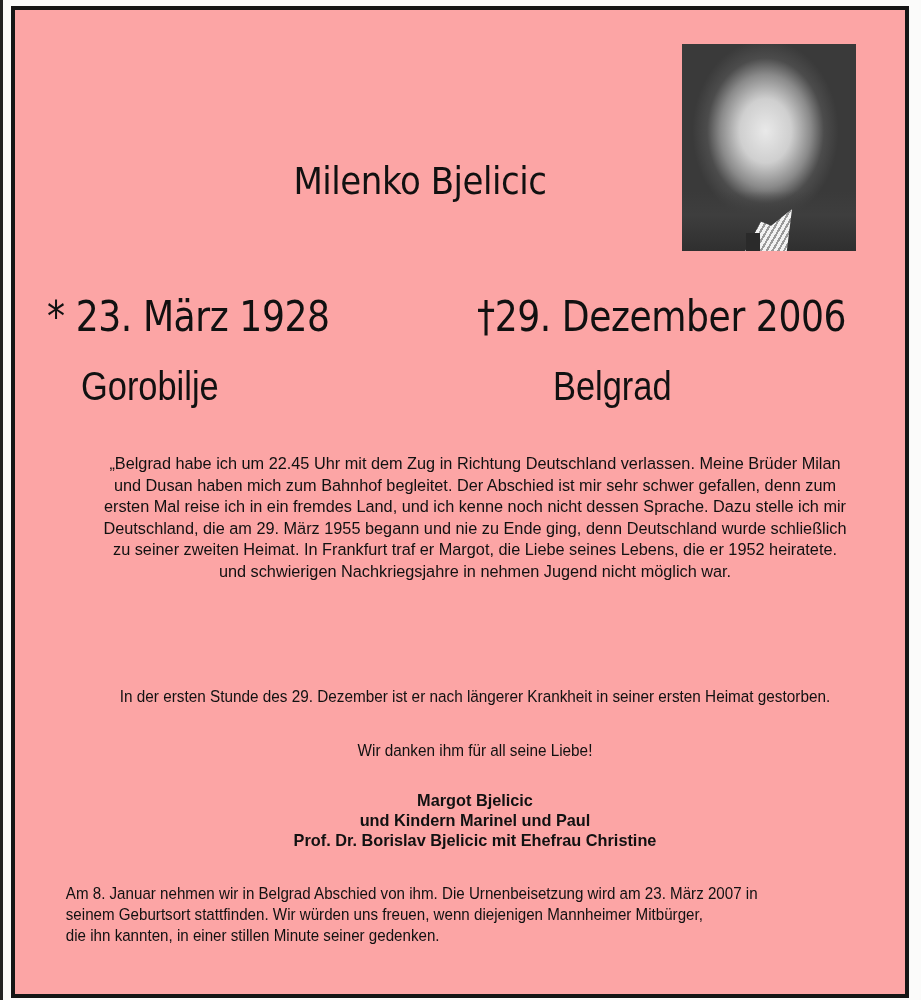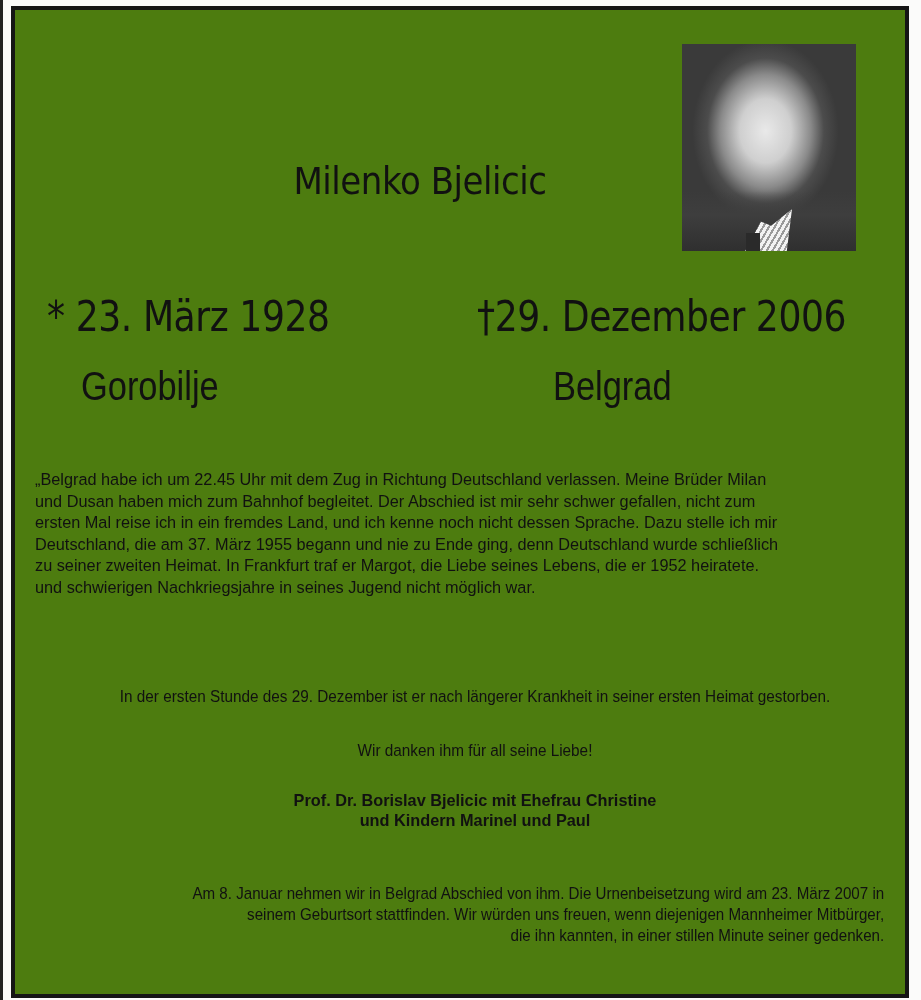--- a/index.html
+++ b/index.html
@@ -19,21 +19,21 @@
       position: absolute;
       left: 0; top: 0;
       width: 3px; height: 1000px;
       background: #222;
     }
     .frame {
       position: absolute;
       left: 11px; top: 6px;
       width: 890px; height: 984px;
       border: 4px solid #151515;
-      background: #4d7c0f;
+      background: #fca5a5;
     }
     .photo {
       position: absolute;
       left: 667px; top: 34px;
       width: 174px; height: 207px;
       background: radial-gradient(ellipse 42% 44% at 48% 42%, #e9e9e9 0%, #cfcfcf 35%, #8a8a8a 62%, #4c4c4c 80%, #3a3a3a 100%);
       overflow: hidden;
     }
     .photo .suit {
       position: absolute;
@@ -84,24 +84,24 @@
       white-space: nowrap;
       transform: scaleX(0.86);
       transform-origin: left center;
     }
     .place.birth { left: 66px; }
     .place.death { left: 538px; }
     .bio {
       position: absolute;
       left: 20px; top: 443px;
       width: 880px;
+      text-align: center;
       font-family: "Liberation Sans", sans-serif;
       font-size: 16.3px;
       line-height: 21.5px;
-      margin-top: 16px;
     }
     .bio .line { display: block; white-space: nowrap; }
     .death-note {
       position: absolute;
       left: 20px; top: 677px;
       width: 880px;
       text-align: center;
       font-family: "Liberation Sans", sans-serif;
       font-size: 16.3px;
       white-space: nowrap;
@@ -124,21 +124,21 @@
       font-family: "Liberation Sans", sans-serif;
       font-weight: bold;
       font-size: 16.3px;
       line-height: 20px;
     }
     .mourners .line { display: block; }
     .closing {
       position: absolute;
       left: 20px; top: 873px;
       width: 880px;
-      text-align: right;
+      text-align: left;
       font-family: "Liberation Sans", sans-serif;
       font-size: 16.3px;
       line-height: 21px;
     }
     .closing .line { display: block; white-space: nowrap; transform: scaleX(0.93); }
   </style>
 </head>
 <body>
 
 <div class="left-strip"></div>
@@ -154,34 +154,35 @@
   <div class="name">Milenko Bjelicic</div>
 
   <div class="date birth">* 23. März 1928</div>
   <div class="date death">†29. Dezember 2006</div>
 
   <div class="place birth">Gorobilje</div>
   <div class="place death">Belgrad</div>
 
   <div class="bio">
     <span class="line">„Belgrad habe ich um 22.45 Uhr mit dem Zug in Richtung Deutschland verlassen. Meine Brüder Milan</span>
-    <span class="line">und Dusan haben mich zum Bahnhof begleitet. Der Abschied ist mir sehr schwer gefallen, nicht zum</span>
+    <span class="line">und Dusan haben mich zum Bahnhof begleitet. Der Abschied ist mir sehr schwer gefallen, denn zum</span>
     <span class="line">ersten Mal reise ich in ein fremdes Land, und ich kenne noch nicht dessen Sprache. Dazu stelle ich mir</span>
-    <span class="line">Deutschland, die am 37. März 1955 begann und nie zu Ende ging, denn Deutschland wurde schließlich</span>
+    <span class="line">Deutschland, die am 29. März 1955 begann und nie zu Ende ging, denn Deutschland wurde schließlich</span>
     <span class="line">zu seiner zweiten Heimat. In Frankfurt traf er Margot, die Liebe seines Lebens, die er 1952 heiratete.</span>
-    <span class="line">und schwierigen Nachkriegsjahre in seines Jugend nicht möglich war.</span>
+    <span class="line">und schwierigen Nachkriegsjahre in nehmen Jugend nicht möglich war.</span>
   </div>
 
   <div class="death-note">In der ersten Stunde des 29. Dezember ist er nach längerer Krankheit in seiner ersten Heimat gestorben.</div>
 
   <div class="thanks">Wir danken ihm für all seine Liebe!</div>
 
   <div class="mourners">
+    <span class="line">Margot Bjelicic</span>
+    <span class="line">und Kindern Marinel und Paul</span>
     <span class="line">Prof. Dr. Borislav Bjelicic mit Ehefrau Christine</span>
-    <span class="line">und Kindern Marinel und Paul</span>
   </div>
 
   <div class="closing">
     <span class="line">Am 8. Januar nehmen wir in Belgrad Abschied von ihm. Die Urnenbeisetzung wird am 23. März 2007 in</span>
     <span class="line">seinem Geburtsort stattfinden. Wir würden uns freuen, wenn diejenigen Mannheimer Mitbürger,</span>
     <span class="line">die ihn kannten, in einer stillen Minute seiner gedenken.</span>
   </div>
 
 </div>
 

